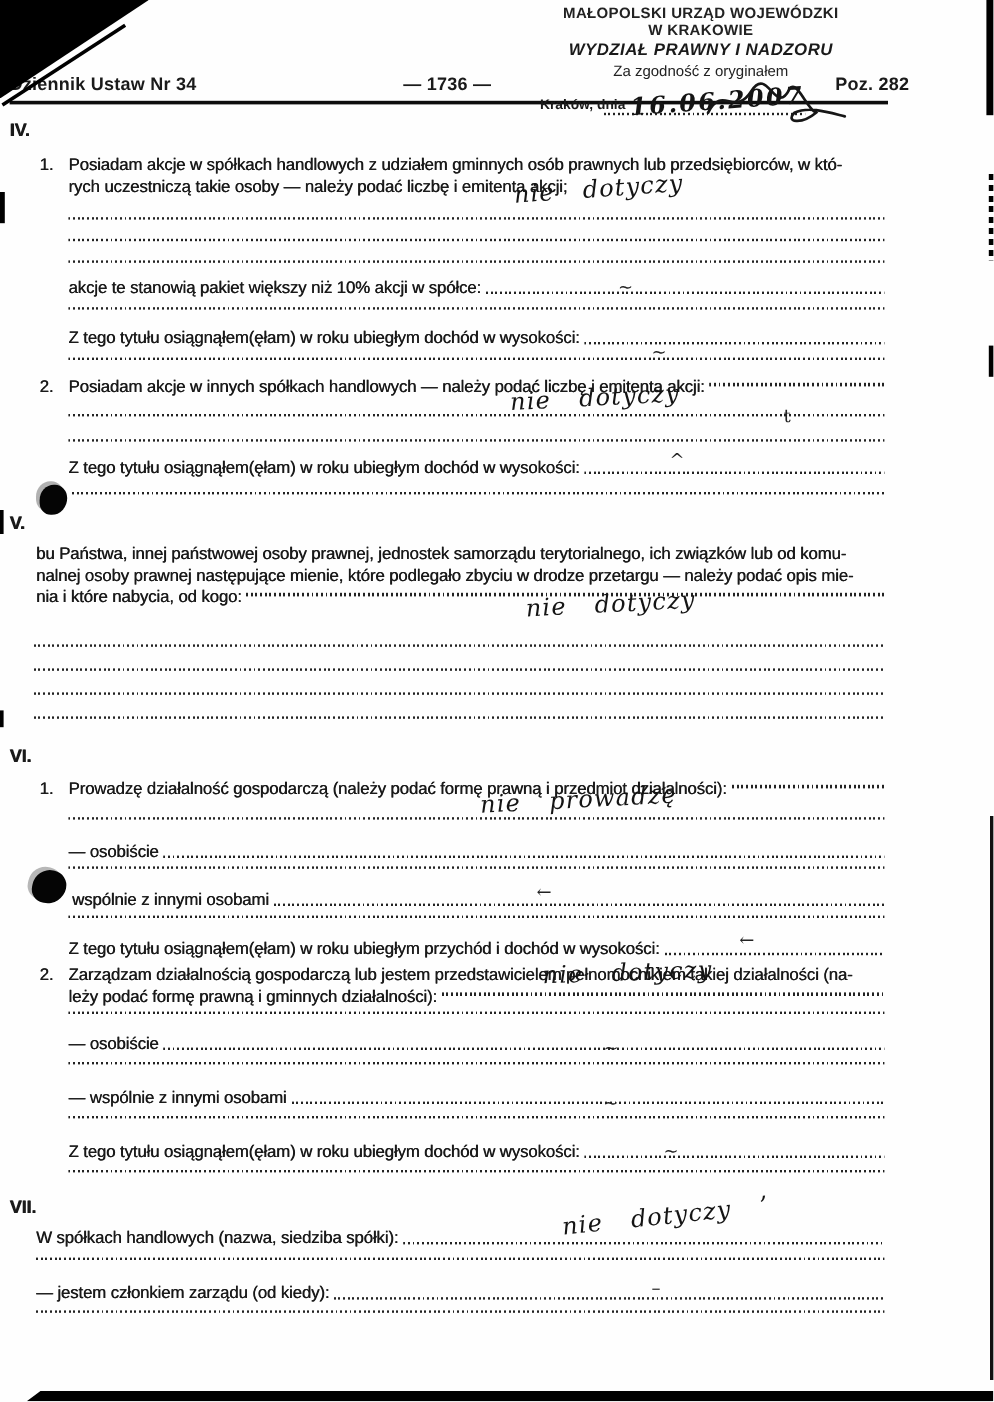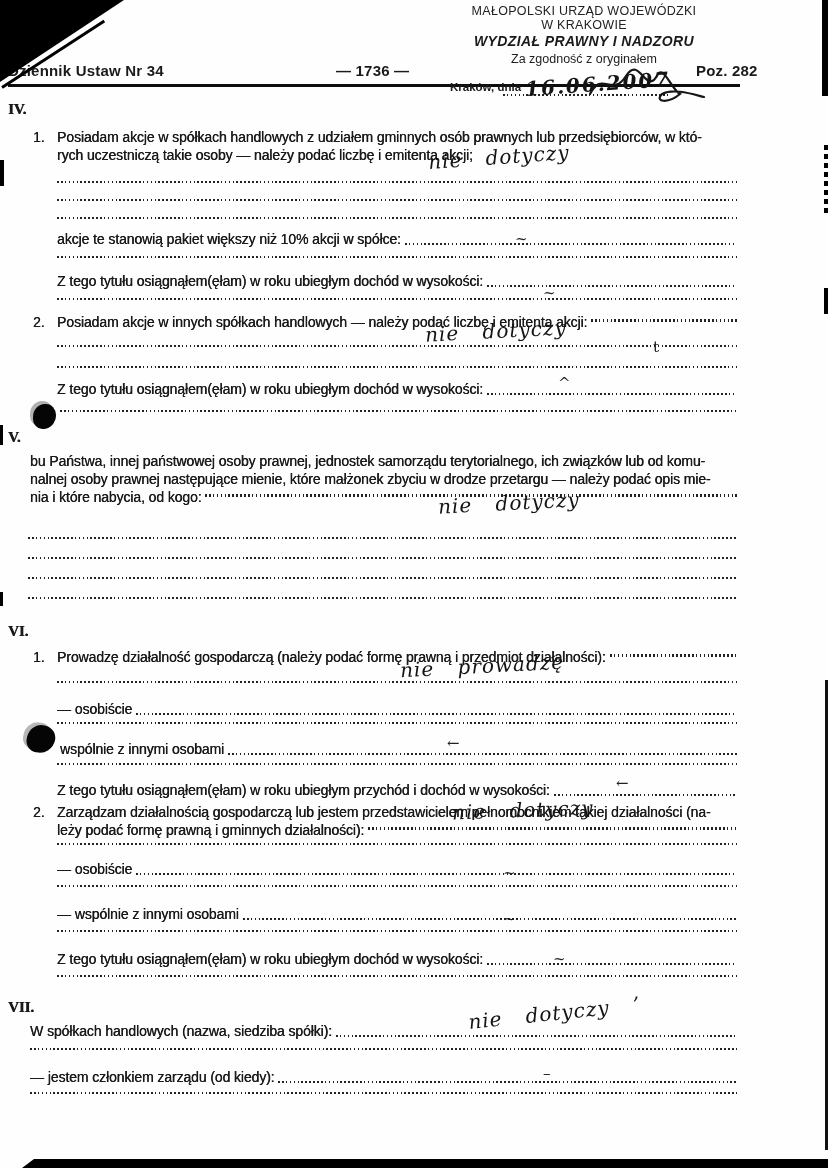--- a/index.html
+++ b/index.html
@@ -6,33 +6,33 @@
   body{
     width:828px;height:1168px;position:relative;overflow:hidden;
     background:#fefefe;color:#1a1a1a;
     font-family:"Liberation Sans", sans-serif;
   }
   .abs{position:absolute;}
   
   .hdr{font-size:15px;font-weight:bold;letter-spacing:.2px;}
   .rule{position:absolute;left:8px;top:84px;width:732px;height:2.5px;background:#0d0d0d;}
   .stamp{position:absolute;left:438px;top:4px;width:292px;text-align:center;z-index:3;}
-  .stamp .s1{font-size:12.5px;font-weight:normal;letter-spacing:.3px;color:#222;}
+  .stamp .s1{font-size:12.5px;font-weight:bold;letter-spacing:.3px;color:#222;}
   .stamp .s3{font-size:14px;font-weight:bold;font-style:italic;letter-spacing:.4px;margin-top:1px;}
   .stamp .s4{font-size:12.5px;margin-top:3px;color:#222;}
   .daterow{position:relative;margin-top:6px;text-align:left;padding-left:12px;font-size:11.5px;font-weight:bold;white-space:nowrap;}
   .hw, .hw-date{
     font-family:"DejaVu Serif", serif;font-style:italic;color:#141414;
   }
   .hw-date{display:inline-block;font-size:20px;transform:rotate(-4deg);margin-left:4px;letter-spacing:2px;}
   .sig{position:absolute;left:150px;top:-8px;}
   
   #rows{position:absolute;left:0;top:0;width:828px;height:1168px;}
   .row{position:absolute;font-size:14px;line-height:18px;letter-spacing:-.1px;text-shadow:.35px 0 0 currentColor;}
-  .h-roman{font-weight:bold;font-size:15px;text-shadow:.5px 0 0 currentColor;font-family:Liberation Serif, serif;}
+  .h-roman{font-weight:bold;font-size:15px;text-shadow:.5px 0 0 currentColor;}
   .dotline{height:2.2px;background:repeating-linear-gradient(90deg,#222 0 1.6px,transparent 1.6px 3.9px);}
   .flexline{display:flex;align-items:flex-end;}
   .flexline .t{white-space:nowrap;}
   .fill{flex:1 1 auto;min-width:16px;height:2.2px;margin:0 0 3px 4px;
         background:repeating-linear-gradient(90deg,#222 0 1.6px,transparent 1.6px 3.9px);}
   .item{display:flex;}
   .num{width:24px;flex:0 0 24px;}
   .body{flex:1;}
   .ln{white-space:nowrap;}
   .lnf{display:flex;align-items:center;}
@@ -109,21 +109,21 @@
     <div class="row dotline" style="width: 680px; left: 57px; top: 366px;"></div>
     <div class="row flexline" style="width: 680px; left: 57px; top: 380px;">
       <div class="t">Z tego tytułu osiągnąłem(ęłam) w roku ubiegłym dochód w wysokości:</div>
       <div class="fill"></div>
     </div>
     <div class="row dotline" style="width: 677px; left: 60px; top: 410px;"></div>
     <div class="row h-roman" style="left: 8px; top: 428px;">V.</div>
     <div class="row " style="left: 30px; top: 452px;">
       <div class="body" style="width: 707px;">
         <div class="ln">bu Państwa, innej państwowej osoby prawnej, jednostek samorządu terytorialnego, ich związków lub od komu-</div>
-        <div class="ln">nalnej osoby prawnej następujące mienie, które małżonek zbyciu w drodze przetargu — należy podać opis mie-</div>
+        <div class="ln">nalnej osoby prawnej następujące mienie, które podlegało zbyciu w drodze przetargu — należy podać opis mie-</div>
         <div class="lnf">
           <div class="t ln">nia i które nabycia, od kogo:</div>
           <div class="fill"></div>
         </div>
       </div>
     </div>
     <div class="row hw hwrow" style="transform: rotate(-3deg); left: 438px; top: 494px;">nie dotyczy</div>
     <div class="row dotline" style="width: 709px; left: 28px; top: 537px;"></div>
     <div class="row dotline" style="width: 709px; left: 28px; top: 557px;"></div>
     <div class="row dotline" style="width: 709px; left: 28px; top: 577px;"></div>

